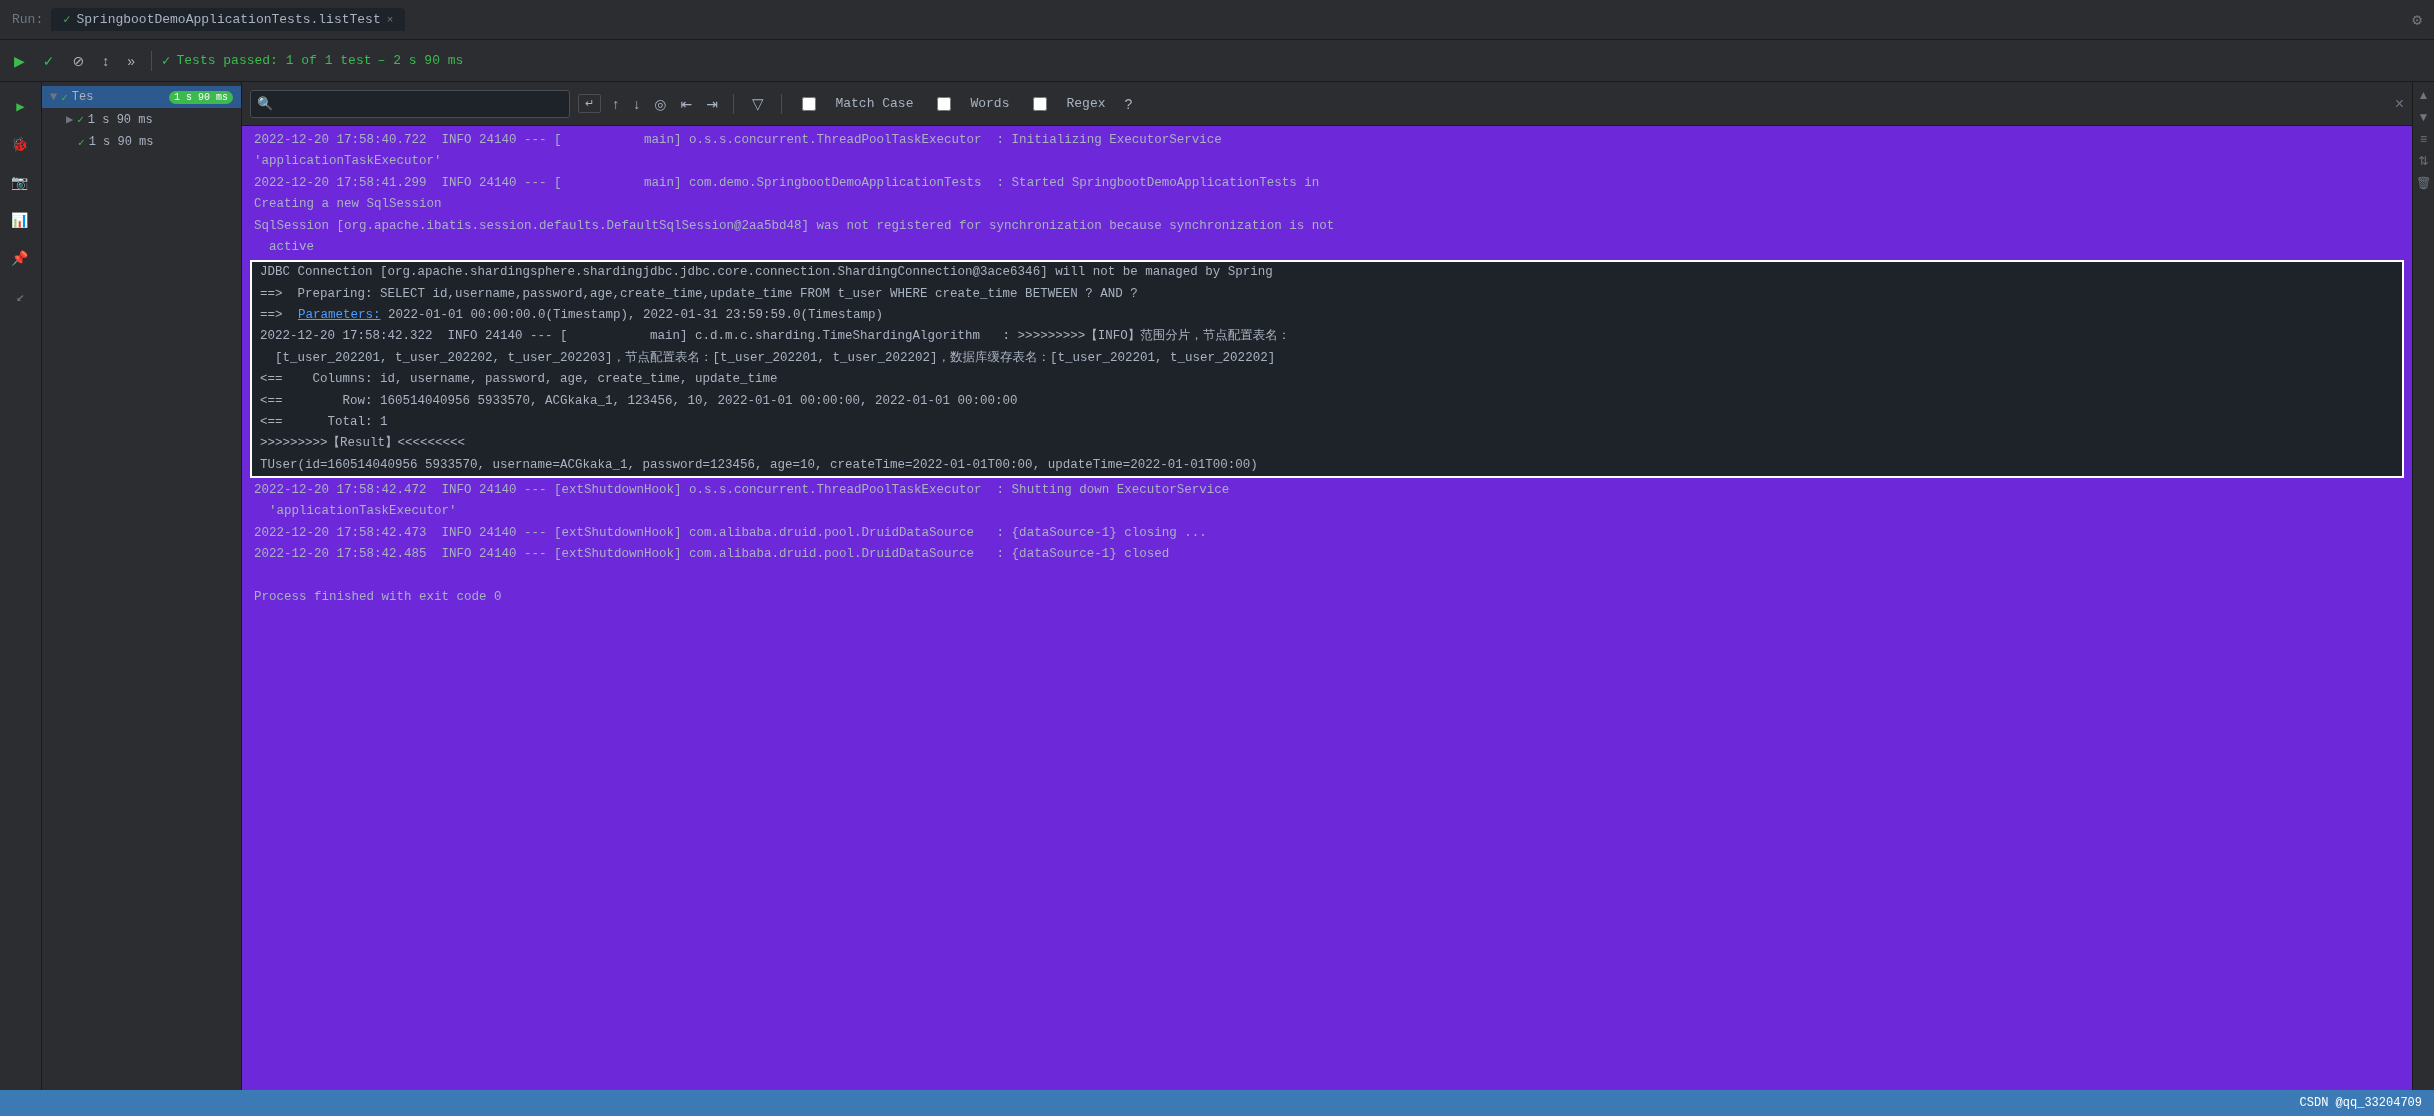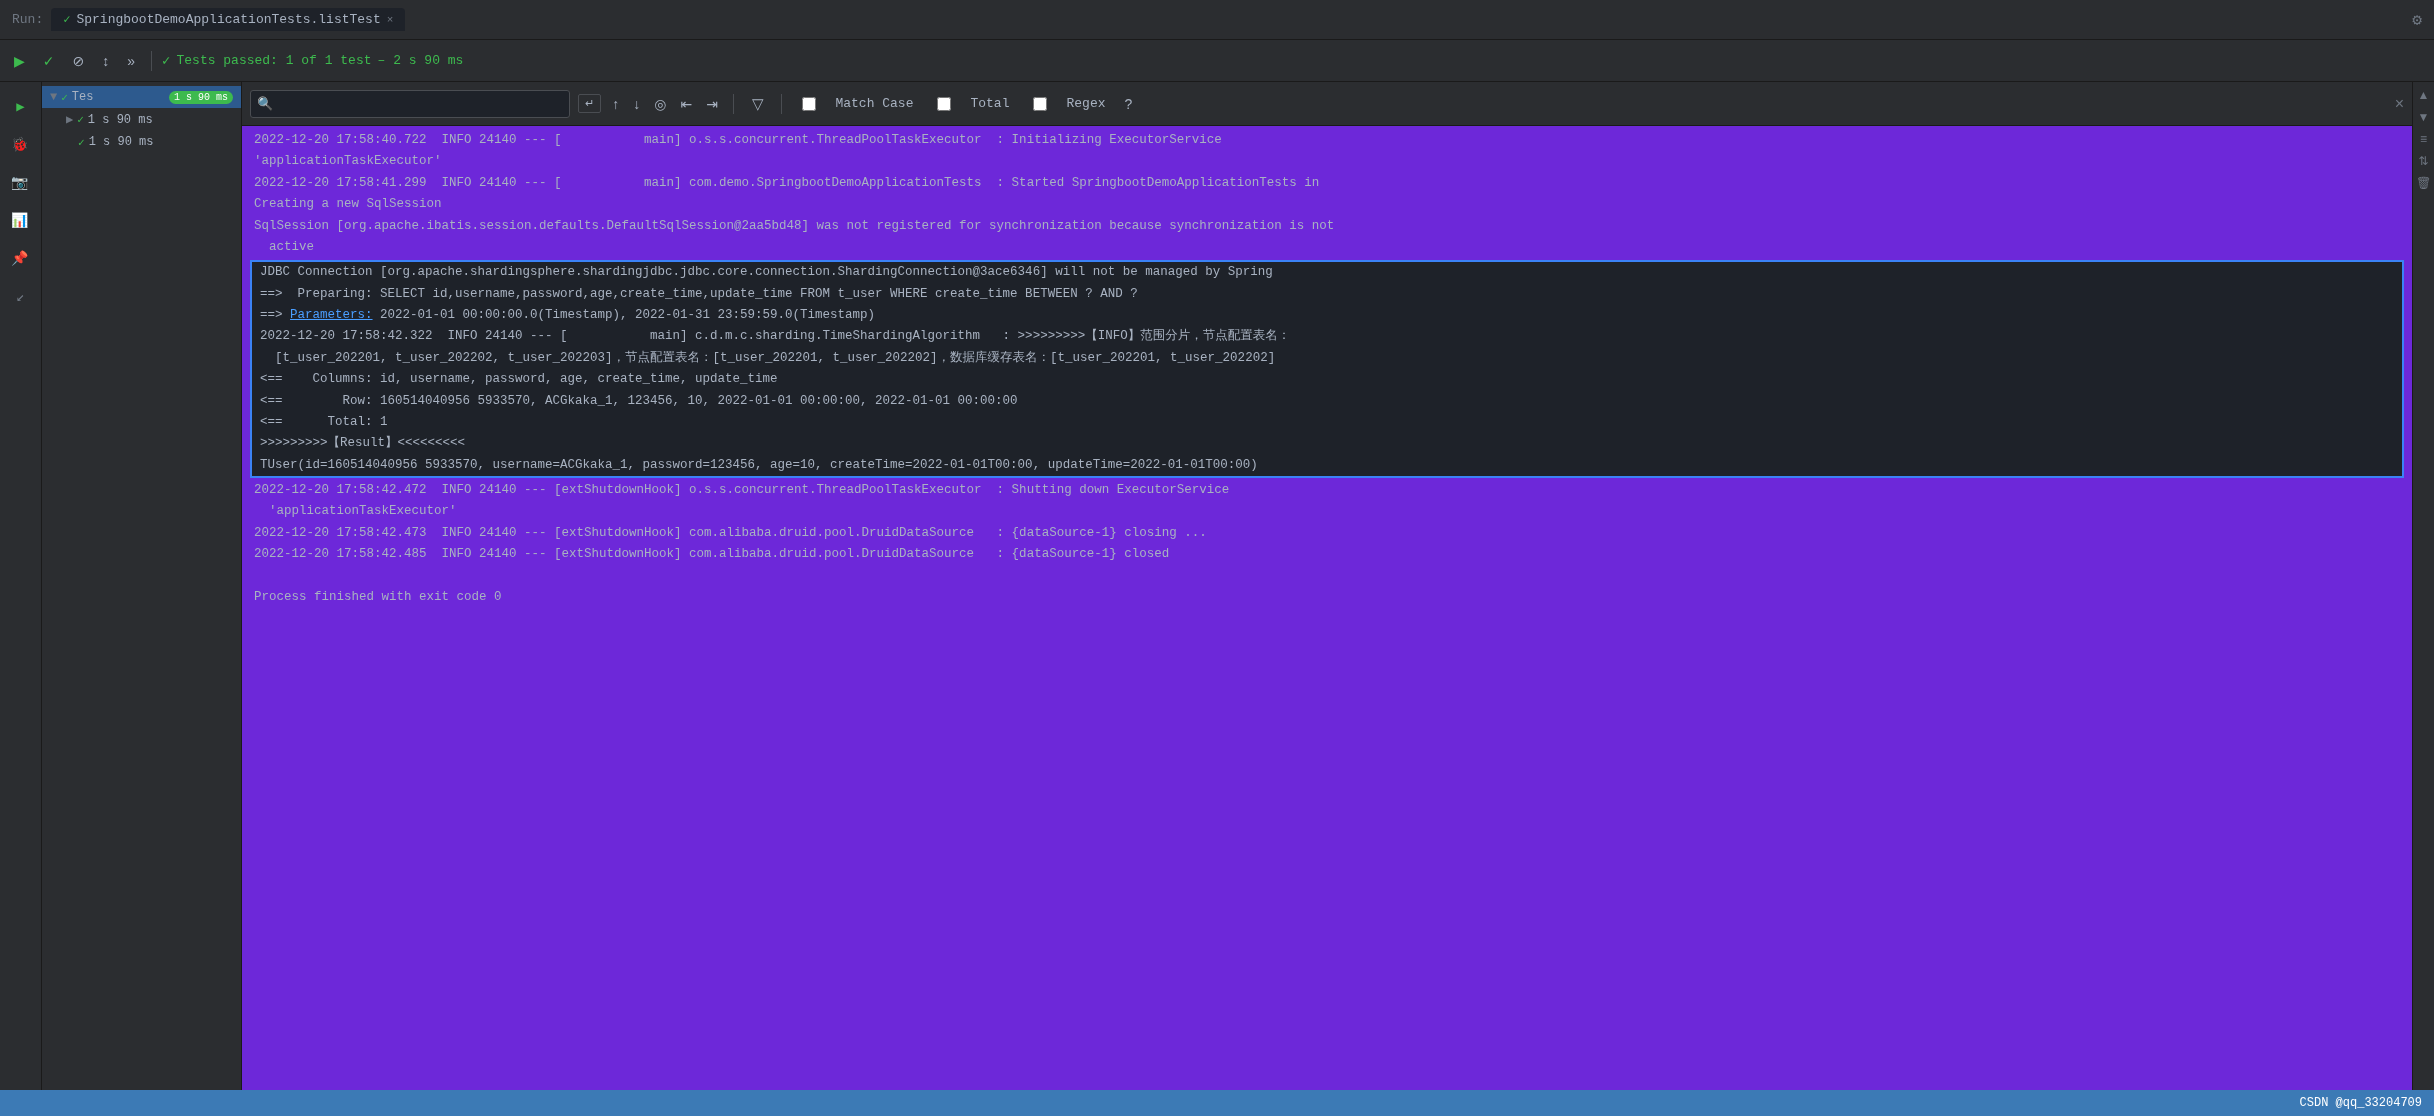--- a/index.html
+++ b/index.html
@@ -272,30 +272,31 @@
       position: relative;
     }
     .log-line {
       padding: 1px 12px;
       white-space: pre;
       line-height: 1.55;
       font-size: 12.5px;
       color: #a8b2c1;
     }
     .highlighted-section {
-      border: 2px solid #3b82f6;
+      border: 2px solid #ffffff;
       margin: 2px 8px;
       background: #1e2229;
     }
     .highlighted-section .log-line {
       padding: 1px 8px;
     }
     .log-line .link-text {
       color: #4a9eff;
       text-decoration: underline;
+      margin-left: 8px;
     }
 
     
     .right-panel {
       width: 22px;
       background: #2b2d30;
       display: flex;
       flex-direction: column;
       align-items: center;
       padding: 4px 0;
@@ -413,21 +414,21 @@
       <button class="search-arrow-btn">⇥</button>
       <div class="search-divider"></div>
       <button class="search-filter-btn">▽</button>
       <div class="search-divider"></div>
       <label class="search-check-option">
         <input type="checkbox" style="">
         <span>Match Case</span>
       </label>
       <label class="search-check-option">
         <input type="checkbox" style="">
-        <span>Total</span>
+        <span>Words</span>
       </label>
       <label class="search-check-option">
         <input type="checkbox" style="">
         <span>Regex</span>
       </label>
       <button class="search-arrow-btn">?</button>
       <button class="close-search-btn">×</button>
     </div>
 
     <div class="log-content">

